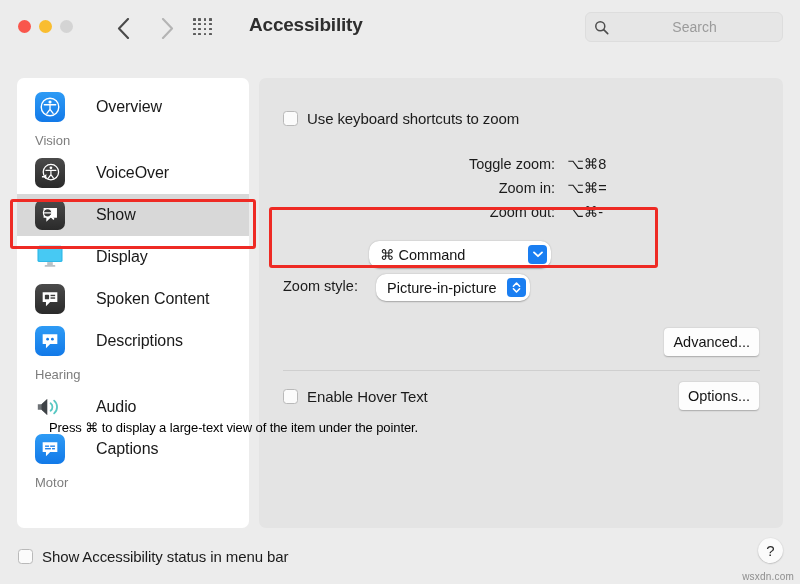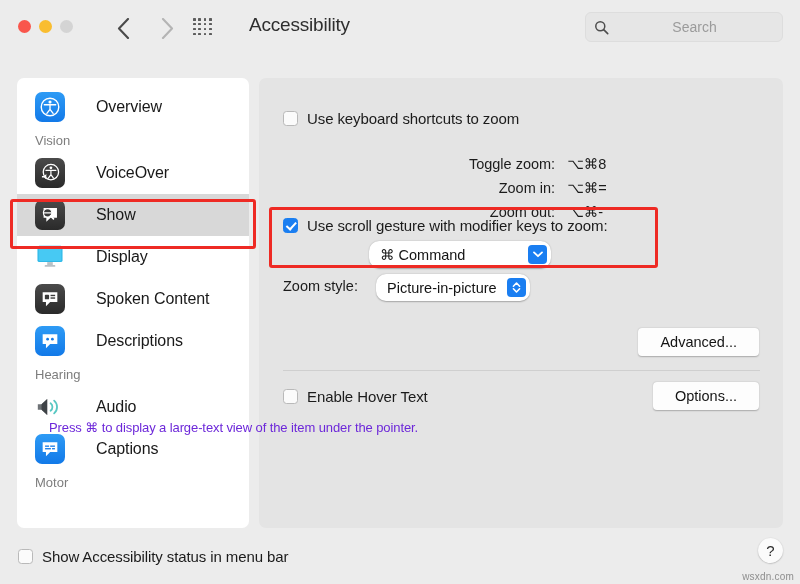--- a/index.html
+++ b/index.html
@@ -65,21 +65,21 @@
     width: 2.6px; height: 2.6px;
     background: #5d5d5d;
     border-radius: 0.6px;
     display: block;
   }
 
   #page-title {
     position: absolute;
     left: 249px; top: 14px;
     font-size: 19px;
-    font-weight: normal;
+    font-weight: bold;
     color: #2e2e2e;
     letter-spacing: -0.2px;
   }
 
   #search-box {
     position: absolute;
     right: 17px; top: 12px;
     width: 198px; height: 30px;
     background: #e6e6e6;
     border: 1px solid #dddddd;
@@ -252,39 +252,39 @@
 
   
   .btn {
     height: 28px;
     background: #fdfdfd;
     border-radius: 4px;
     box-shadow: 0 0.5px 1.5px rgba(0,0,0,0.26);
     display: inline-flex;
     align-items: center;
     justify-content: center;
-    padding: 0 22px;
+    padding: 0 9px;
     font-size: 14.5px;
     color: #141414;
     box-sizing: border-box;
     white-space: nowrap;
   }
 
   #divider {
     position: absolute;
     left: 24px; top: 292px;
     width: 477px; height: 1px;
     background: #cfcfcf;
   }
 
   #hover-hint {
     position: absolute;
     left: 49px; top: 420px;
     font-size: 13px;
-    color: #6d28d9;
+    color: #000000;
     letter-spacing: -0.1px;
   }
 
   
   #scroll-highlight {
     position: absolute;
     left: 269px; top: 207px;
     width: 389px; height: 61px;
     border: 3px solid #ee2a24;
     border-radius: 3px;
@@ -491,24 +491,20 @@
   <div class="shortcut-line" style="left:90px; top:62px;">
     <span class="sc-name" style="width:190px;">Toggle zoom:</span><span style="display:inline-block;width:12px;"></span><span class="sc-keys">⌥⌘8</span>
   </div>
   <div class="shortcut-line" style="left:90px; top:86px;">
     <span class="sc-name" style="width:190px;">Zoom in:</span><span style="display:inline-block;width:12px;"></span><span class="sc-keys">⌥⌘=</span>
   </div>
   <div class="shortcut-line" style="left:90px; top:110px;">
     <span class="sc-name" style="width:190px;">Zoom out:</span><span style="display:inline-block;width:12px;"></span><span class="sc-keys">⌥⌘-</span>
   </div>
 
-  <div class="row" style="left:24px; top:139px;">
-    <span class="cb checked"></span>
-    <span class="cb-label">Use scroll gesture with modifier keys to zoom:</span>
-  </div>
 
   <div class="popup" style="position:absolute; left:110px; top:163px; width:182px;">
     <span class="popup-text">⌘ Command</span>
     <span class="popup-arrow" style="margin-left:auto;">
       <svg width="10" height="7" viewBox="0 0 10 7">
           <path d="M1 1.4 L5 5.2 L9 1.4" fill="none" stroke="#ffffff" stroke-width="1.8" stroke-linecap="round" stroke-linejoin="round"></path>
         </svg>
     </span>
   </div>
 

